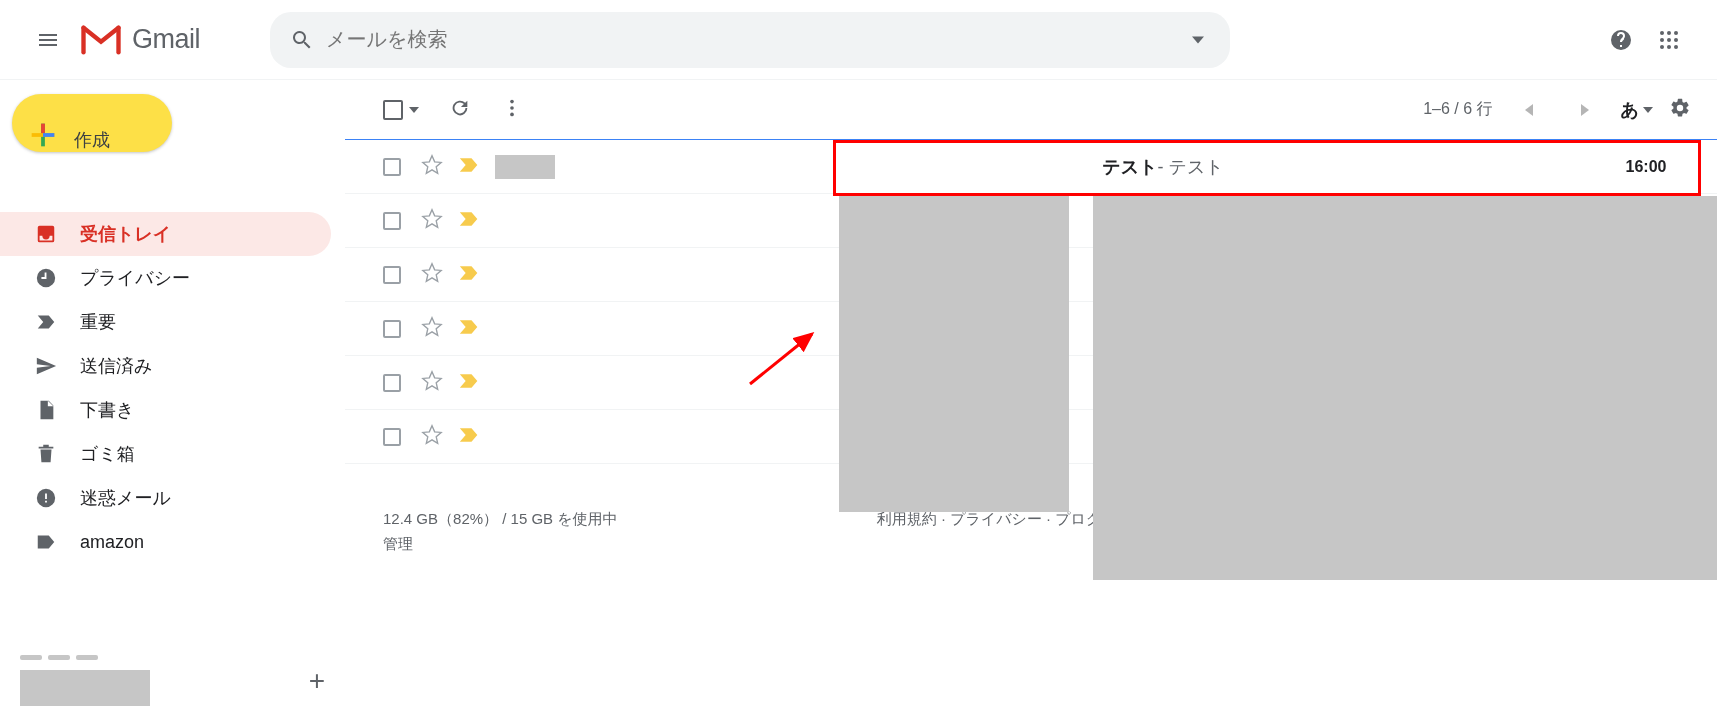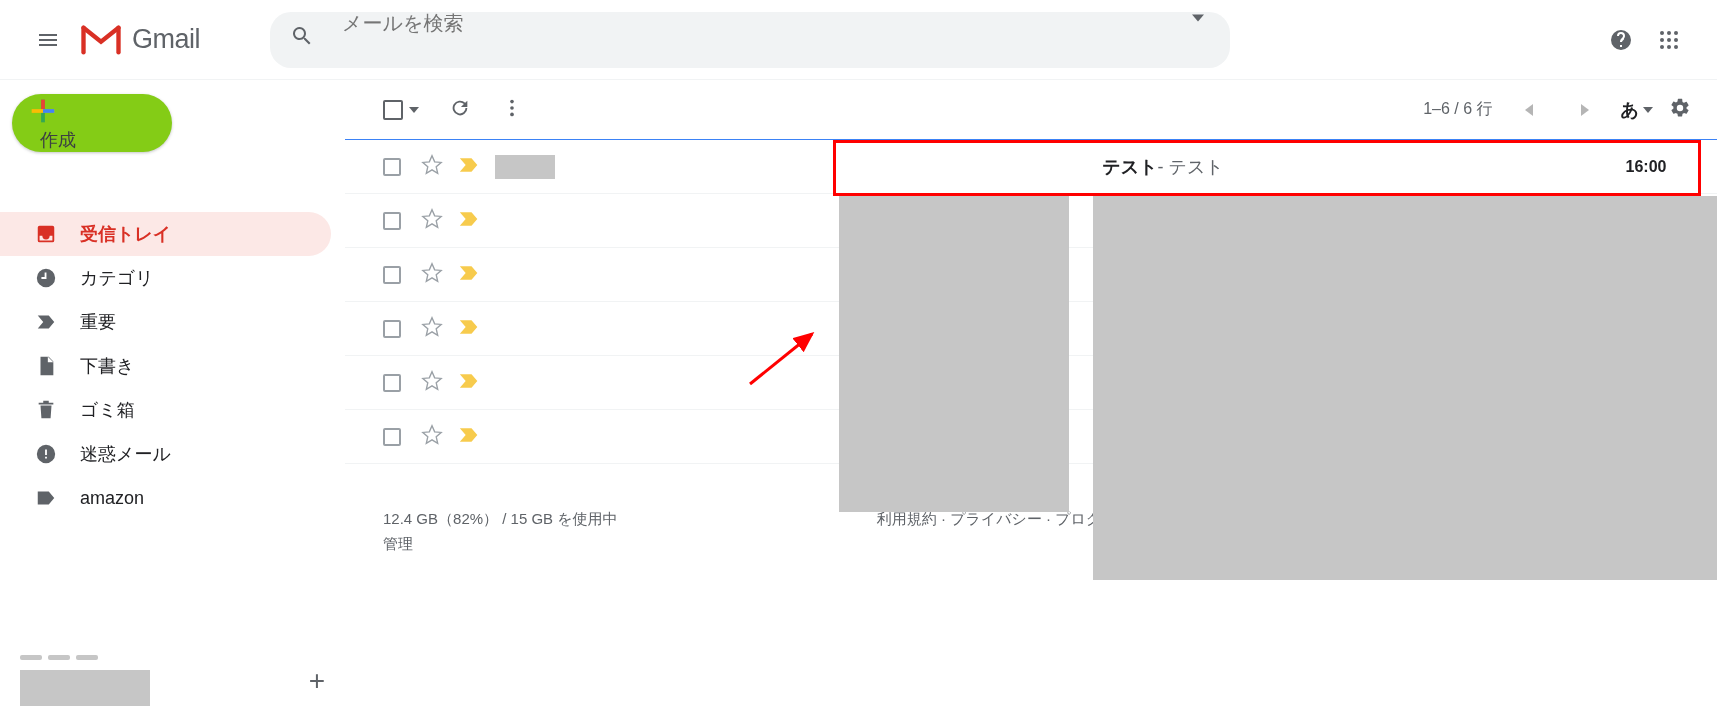--- a/index.html
+++ b/index.html
@@ -5,36 +5,36 @@
   * { box-sizing: border-box; margin: 0; padding: 0; }
   body { font-family: 'Helvetica Neue', Arial, sans-serif; background: #fff; color: #202124; width: 1717px; height: 716px; overflow: hidden; }
 
   
   .header { display: flex; align-items: center; height: 80px; padding: 0 24px; border-bottom: 1px solid #f1f3f4; }
   .menu-btn { width: 48px; height: 48px; display: flex; align-items: center; justify-content: center; border-radius: 50%; cursor: pointer; }
   .menu-btn svg { width: 24px; height: 24px; fill: #5f6368; }
   .logo { display: flex; align-items: flex-start; margin-left: 8px; margin-right: 70px; }
   .logo svg { width: 42px; height: 32px; }
   .logo-text { font-size: 27px; color: #5f6368; margin-left: 10px; letter-spacing: -0.5px; }
-  .search { flex: 0 0 960px; height: 56px; background: #f1f3f4; border-radius: 21px; display: flex; align-items: flex-start; padding: 0 8px; gap: 16px; }
+  .search { flex: 0 0 960px; height: 56px; background: #f1f3f4; border-radius: 21px; display: flex; align-items: center; padding: 0 8px; }
   .search .s-icon { width: 48px; height: 48px; display:flex; align-items:center; justify-content:center; }
   .search .s-icon svg { width: 24px; height: 24px; fill:#5f6368; }
   .search input { flex: 1; border: none; background: transparent; font-size: 20px; color: #5f6368; outline: none; }
   .search .dd { width: 48px; display:flex; align-items:center; justify-content:center; }
   .search .dd svg { width:12px; height:12px; fill:#5f6368; }
   .hdr-spacer { flex: 1; }
   .hdr-icon { width: 48px; height:48px; display:flex; align-items:center; justify-content:center; cursor:pointer; border-radius:50%; }
   .hdr-icon svg { width:24px; height:24px; fill:#5f6368; }
 
   
   .body { display: flex; height: calc(716px - 80px); }
 
   
   .sidebar { width: 345px; flex: 0 0 345px; padding-top: 14px; display:flex; flex-direction:column; }
-  .compose { margin-left: 12px; width: 160px; height: 58px; border-radius: 32px; box-shadow: 0 1px 3px rgba(60,64,67,.3); display:flex; align-items:flex-start; padding-left: 14px; cursor:pointer; background:#84cc16;flex-direction:column; }
+  .compose { margin-left: 12px; width: 160px; height: 58px; border-radius: 32px; box-shadow: 0 1px 3px rgba(60,64,67,.3); display:flex; align-items:flex-end; padding-left: 14px; cursor:pointer; background:#fde047; }
   .compose svg { width: 34px; height: 34px; }
   .compose span { font-size: 18px; color:#3c4043; margin-left: 14px; }
   .nav { margin-top: 20px; }
   .nav-item { height: 44px; display:flex; align-items:center; padding-left: 34px; border-radius: 0 22px 22px 0; cursor:pointer; margin-right: 14px; font-size: 18px; color:#202124; }
   .nav-item .ni-icon { width: 24px; height:24px; display:flex; align-items:center; justify-content:center; margin-right: 22px; }
   .nav-item .ni-icon svg { width:22px; height:22px; fill:#5f6368; }
   .nav-item.active { background:#fce8e6; color:#d93025; font-weight:700;margin-top:40px; }
   .nav-item.active .ni-icon svg { fill:#d93025; }
   .nav-item.bold { font-weight:700; }
   .nav-item .expand { width:16px; margin-left:-22px; margin-right:6px; }
@@ -170,29 +170,37 @@
             </svg>
           </span>
         <span>受信トレイ</span>
       </div>
       <div class="nav-item">
         <span class="ni-icon">
             <svg viewBox="0 0 24 24">
               <path d="M12 2a10 10 0 1 0 10 10A10 10 0 0 0 12 2zm.5 11H7v-2h3.5V6h2z"></path>
             </svg>
           </span>
-        <span>カテゴリ</span>
+        <span>プライバシー</span>
       </div>
       <div class="nav-item">
         <span class="ni-icon">
             <svg viewBox="0 0 24 24">
               <path d="M3 5h12l6 7-6 7H3l6-7z"></path>
             </svg>
           </span>
         <span>重要</span>
+      </div>
+      <div class="nav-item">
+        <span class="ni-icon">
+            <svg viewBox="0 0 24 24">
+              <path d="M2 21l21-9L2 3v7l15 2-15 2z"></path>
+            </svg>
+          </span>
+        <span>送信済み</span>
       </div>
       <div class="nav-item">
         <span class="ni-icon">
             <svg viewBox="0 0 24 24">
               <path d="M6 2h9l5 5v15H6z M14 2v6h6"></path>
             </svg>
           </span>
         <span>下書き</span>
       </div>
       <div class="nav-item">

